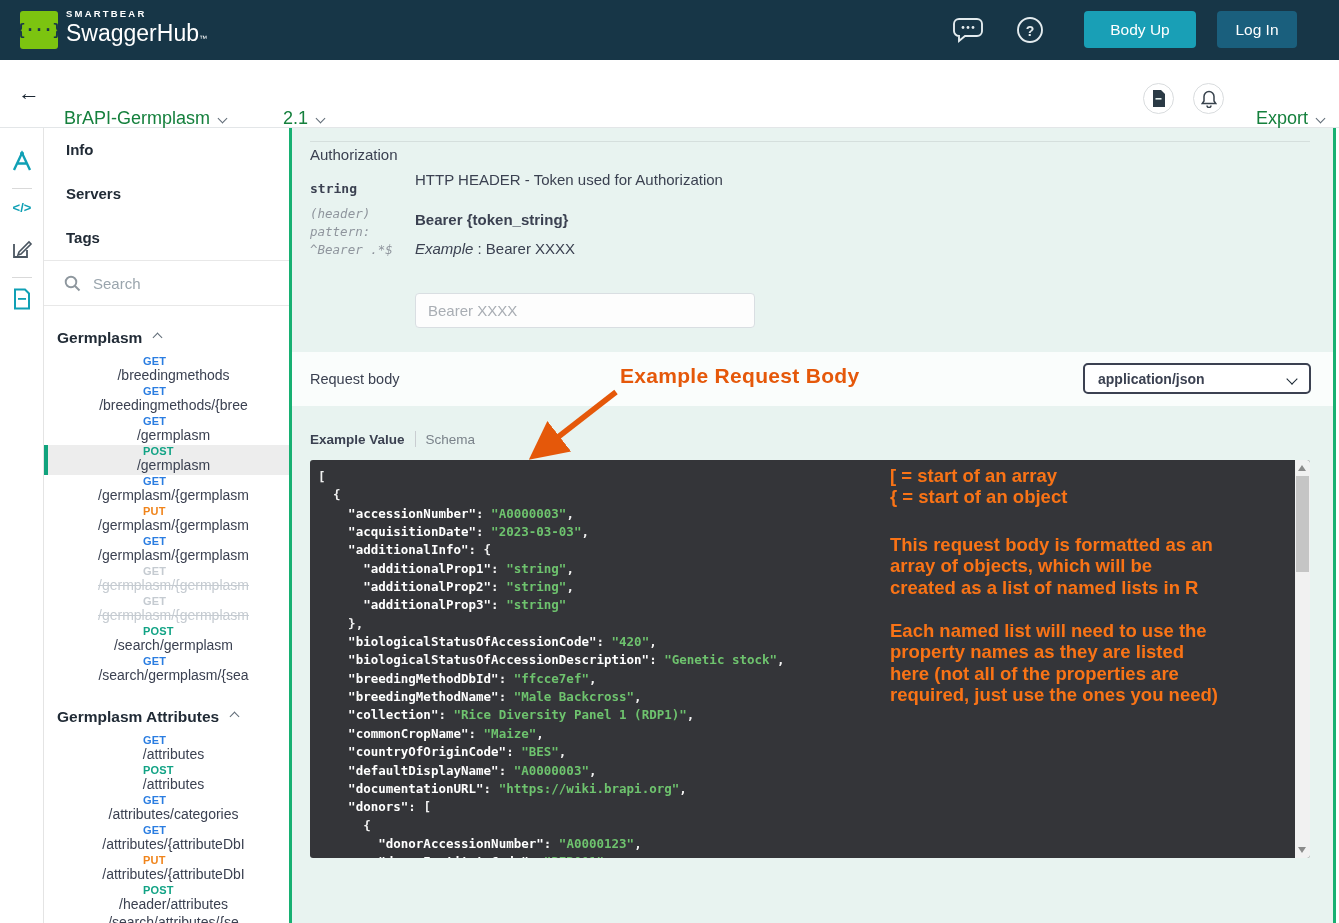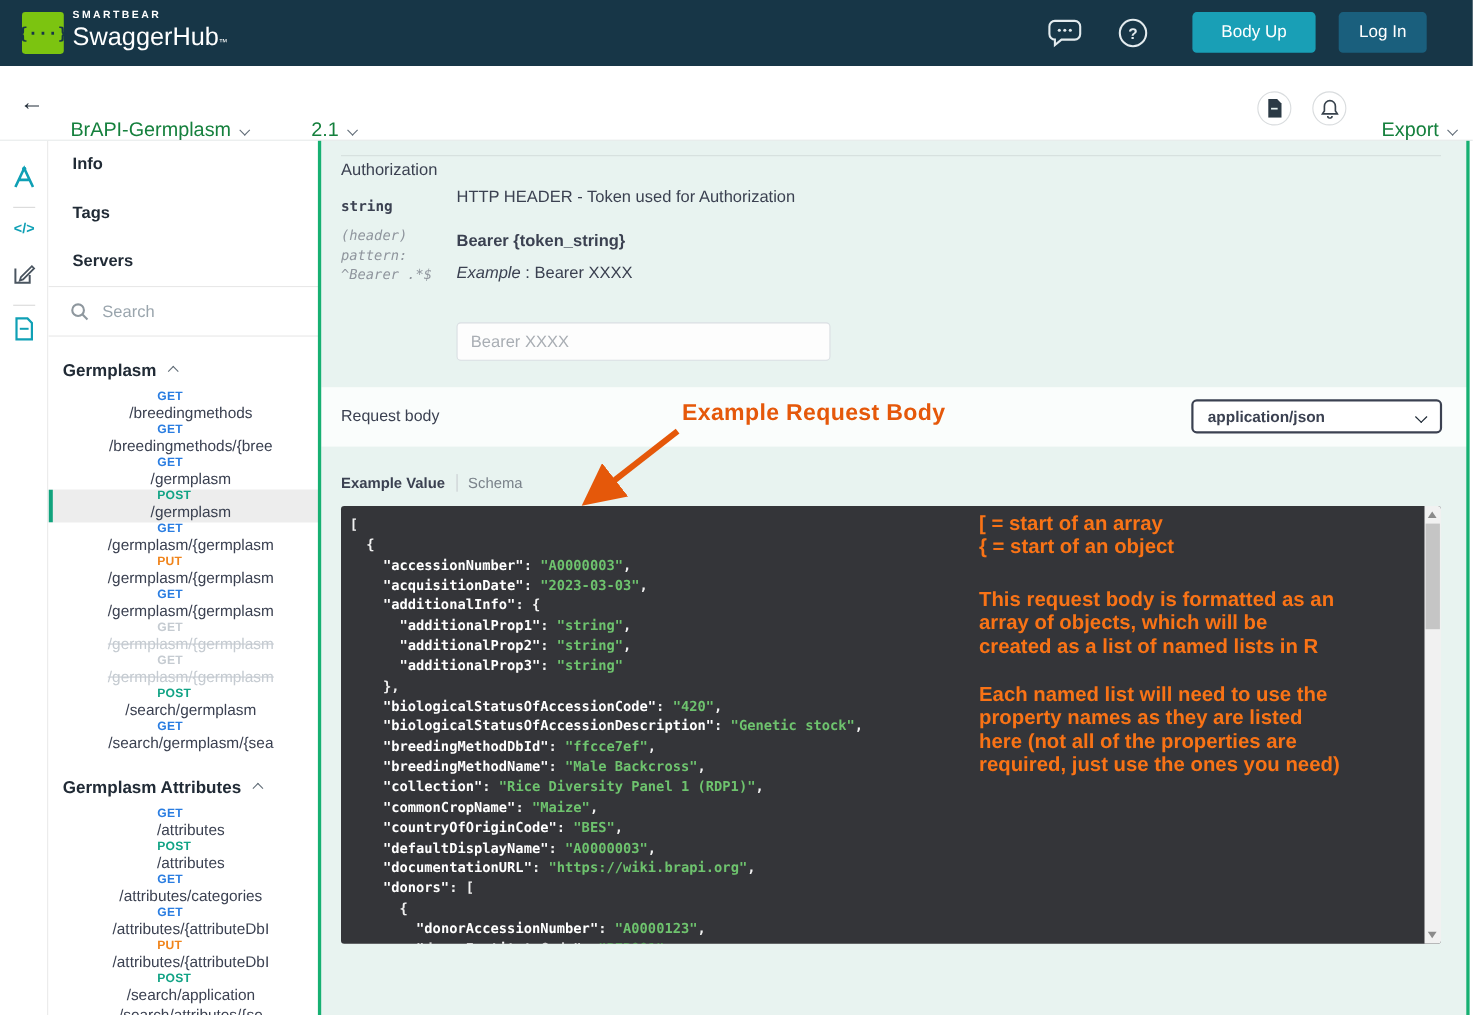--- a/index.html
+++ b/index.html
@@ -200,22 +200,22 @@
     <div class="rail-icon" style="top:160px;">
       <svg width="20" height="22" viewBox="0 0 20 22">
         <path d="M3 1.5 h10 l4 4 v15 h-14 z" fill="none" stroke="#0fa0b5" stroke-width="2"></path>
         <rect x="6" y="10" width="8" height="1.8" fill="#0fa0b5"></rect>
       </svg>
     </div>
   </div>
 
   <nav class="sidebar">
     <div class="nav-link">Info</div>
+    <div class="nav-link">Servers</div>
     <div class="nav-link">Tags</div>
-    <div class="nav-link">Servers</div>
     <div class="sb-divider"></div>
     <div class="search-row">
       <svg width="17" height="17" viewBox="0 0 17 17">
         <circle cx="7" cy="7" r="5.3" fill="none" stroke="#8e979e" stroke-width="1.9"></circle>
         <line x1="11" y1="11" x2="15.5" y2="15.5" stroke="#8e979e" stroke-width="1.9"></line>
       </svg>
       <input class="search-input" placeholder="Search" style="">
     </div>
     <div class="sb-divider"></div>
     <div>
@@ -286,21 +286,21 @@
         <div class="ep-row">
           <span class="ep-method m-GET">GET</span>
           <span class="ep-path">/attributes/{attributeDbI</span>
         </div>
         <div class="ep-row">
           <span class="ep-method m-PUT">PUT</span>
           <span class="ep-path">/attributes/{attributeDbI</span>
         </div>
         <div class="ep-row">
           <span class="ep-method m-POST">POST</span>
-          <span class="ep-path">/search/application</span>
+          <span class="ep-path">/header/attributes</span>
         </div>
         <div class="ep-row">
           <span class="ep-path">/search/attributes/{se</span>
         </div>
       </div>
   </nav>
 
   <main class="content">
     <div class="hairline"></div>
 

